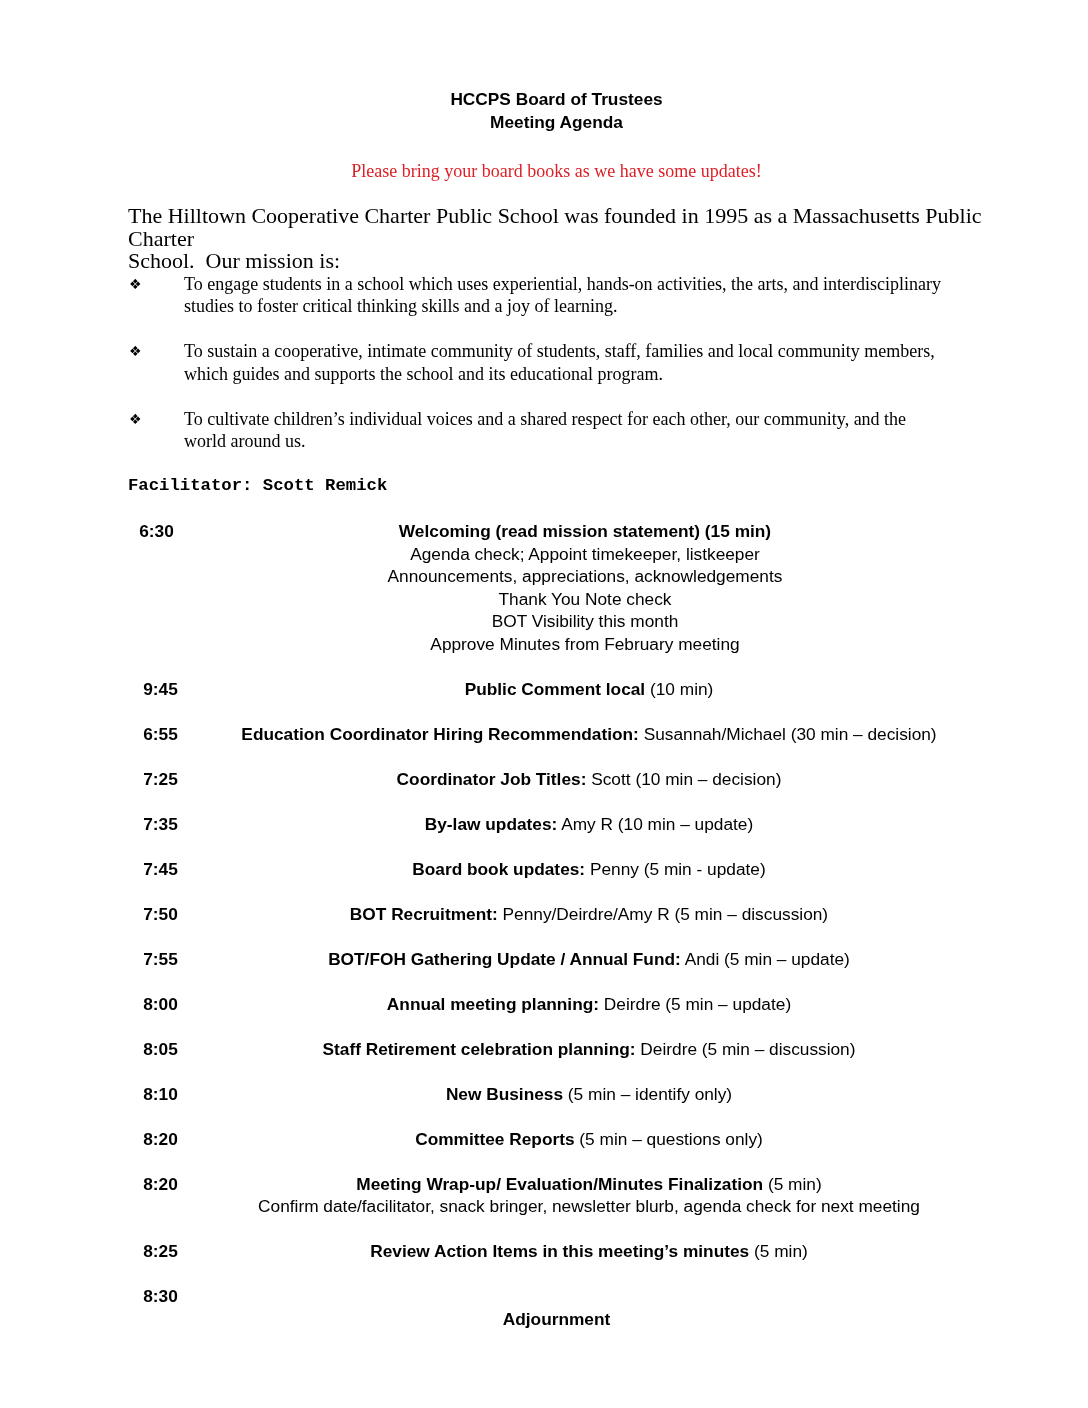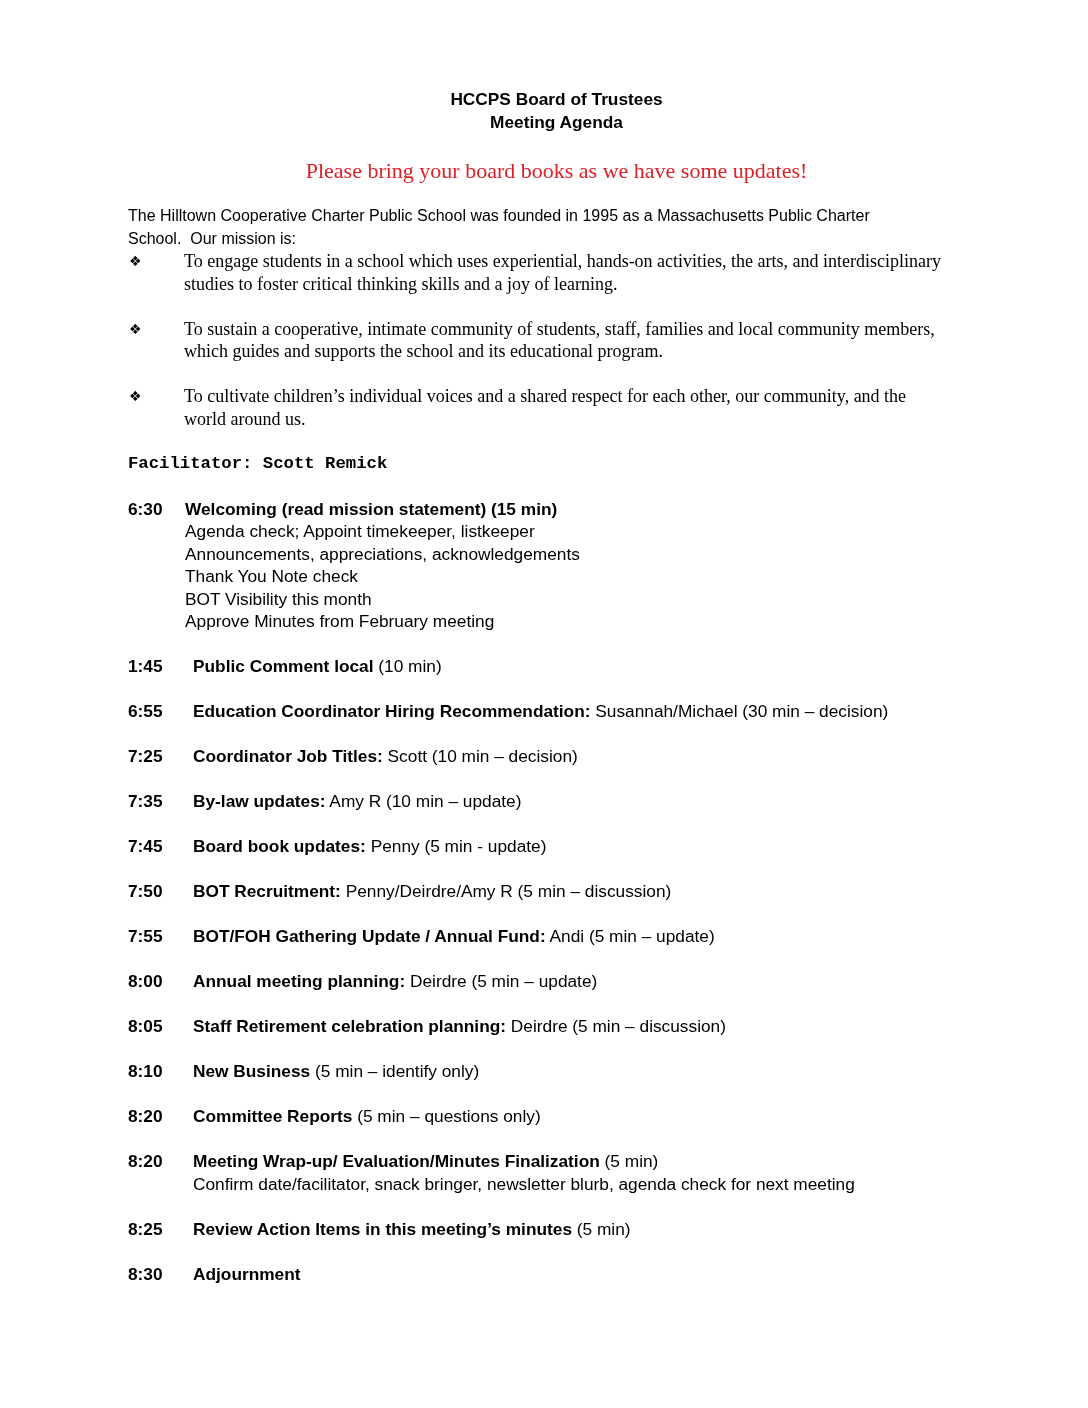--- a/index.html
+++ b/index.html
@@ -26,28 +26,28 @@
     text-align: center;
     font-family: "Liberation Sans", sans-serif;
     font-weight: 700;
     font-size: 17.3px;
     line-height: 22.5px;
   }
   .notice {
     margin: 27px 0 0 0;
     text-align: center;
     font-family: "Liberation Serif", serif;
-    font-size: 22px;
+    font-size: 18px;
     line-height: 22.5px;
     color: #dd1f26;
   }
   .intro {
     margin: 22.5px 0 0 0;
-    font-family: Liberation Sans, sans-serif;
-    font-size: 16px;
+    font-family: Liberation Serif, serif;
+    font-size: 22px;
     line-height: 22.5px;
     white-space: pre-wrap;
   }
   .bullets { margin: 0; }
   .bullet-item {
     display: flex;
     margin: 0 0 22.5px 0;
     font-family: "Liberation Serif", serif;
     font-size: 18px;
     line-height: 22.5px;
@@ -72,22 +72,23 @@
     font-size: 17.3px;
     line-height: 22.5px;
   }
   
   .agenda-row {
     display: flex;
     margin: 0 0 22.5px 0;
     font-family: "Liberation Sans", sans-serif;
     font-size: 17.3px;
     line-height: 22.5px;
-  }
-  .agenda-row:last-child { margin-bottom: 16px; }
+    text-align: center;
+  }
+  .agenda-row:last-child { margin-bottom: 16px; flex-direction: column; }
   .agenda-time {
     flex: none;
     width: 65px;
     font-weight: 700;
   }
   .agenda-row:first-child .agenda-time { width: 57px; }
   .agenda-body { flex: 1; }
   .agenda-title-bold { font-weight: 700; }
   .agenda-sub { font-weight: 400; }
 </style>
@@ -137,21 +138,21 @@
             <div class="agenda-sub">Agenda check; Appoint timekeeper, listkeeper</div>
             <div class="agenda-sub">Announcements, appreciations, acknowledgements</div>
             <div class="agenda-sub">Thank You Note check</div>
             <div class="agenda-sub">BOT Visibility this month</div>
             <div class="agenda-sub">Approve Minutes from February meeting</div>
           </div>
     </div>
   </div>
 
   <div class="agenda-row">
-    <div class="agenda-time">1:45</div>
+    <div class="agenda-time">9:45</div>
     <div class="agenda-body">
       <div>
         <span class="agenda-title-bold">Public Comment local</span><span class="agenda-title-rest"> (10 min)</span>
       </div>
       <div></div>
     </div>
   </div>
 
   <div class="agenda-row">
     <div class="agenda-time">6:55</div>

